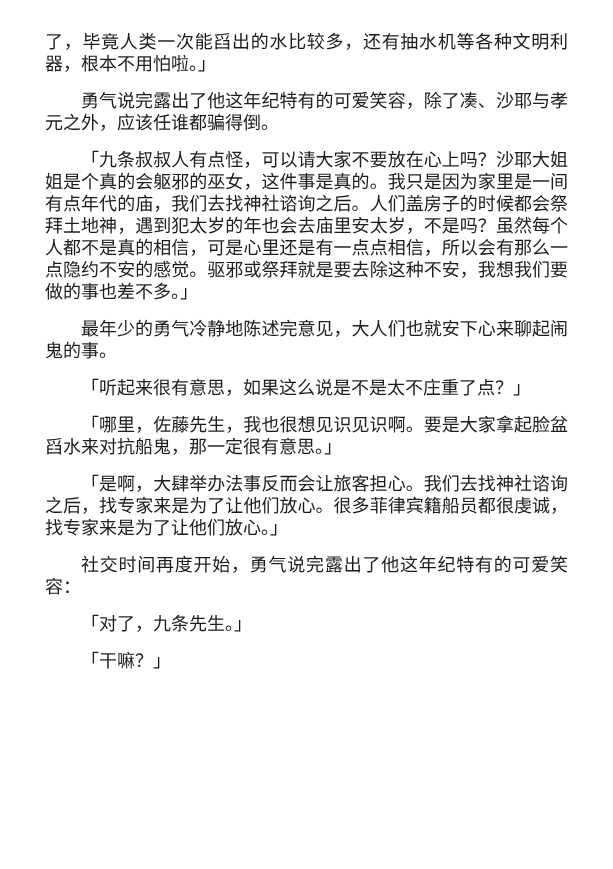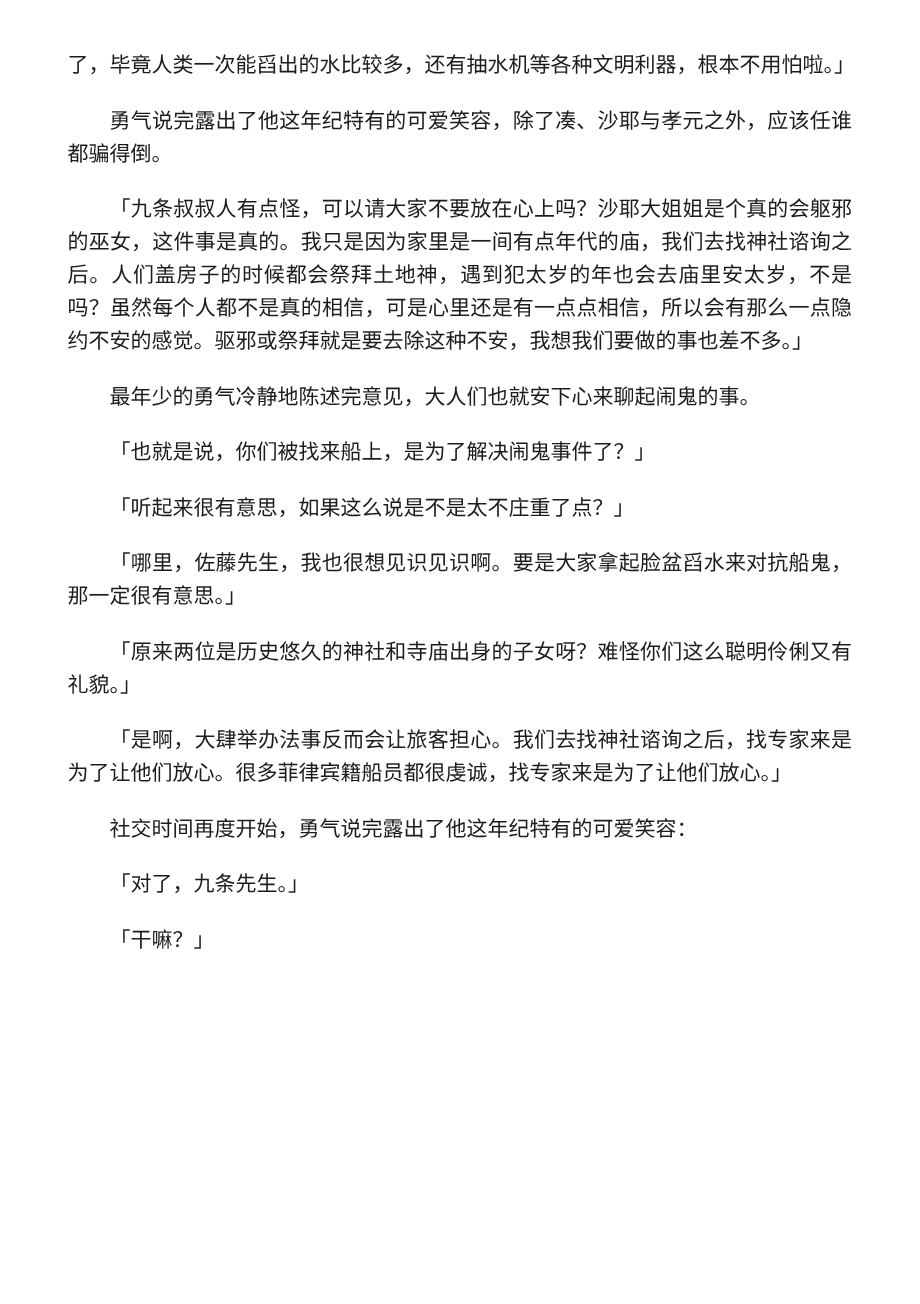--- a/index.html
+++ b/index.html
@@ -11,43 +11,41 @@
     position: relative;
     width: 613px;
     height: 869px;
     background: #ffffff;
     box-sizing: border-box;
     padding: 32px 45px 0 45px;
     overflow: hidden;
   }
   .page p {
     margin: 0 0 15px 0;
-    font-family: Liberation Sans, sans-serif;
-    font-size: 14px;
+    font-family: Liberation Mono, monospace;
+    font-size: 18px;
     line-height: 22px;
     color: #1c1c1c;
     text-align: justify;
     text-indent: 2em;
     word-break: normal;
     line-break: strict;
     -webkit-font-smoothing: antialiased;
   }
   .page p.continuation {
     text-indent: 0;
   }
 </style>
 </head>
 <body>
 
 <div class="page">
   <p class="continuation">了，毕竟人类一次能舀出的水比较多，还有抽水机等各种文明利器，根本不用怕啦。」</p>
   <p>勇气说完露出了他这年纪特有的可爱笑容，除了凑、沙耶与孝元之外，应该任谁都骗得倒。</p>
   <p>「九条叔叔人有点怪，可以请大家不要放在心上吗？沙耶大姐姐是个真的会躯邪的巫女，这件事是真的。我只是因为家里是一间有点年代的庙，我们去找神社谘询之后。人们盖房子的时候都会祭拜土地神，遇到犯太岁的年也会去庙里安太岁，不是吗？虽然每个人都不是真的相信，可是心里还是有一点点相信，所以会有那么一点隐约不安的感觉。驱邪或祭拜就是要去除这种不安，我想我们要做的事也差不多。」</p>
   <p>最年少的勇气冷静地陈述完意见，大人们也就安下心来聊起闹鬼的事。</p>
-  <p>「也就是说，你们被找来船上，是为了解决闹鬼事件了？」</p>
   <p>「听起来很有意思，如果这么说是不是太不庄重了点？」</p>
   <p>「哪里，佐藤先生，我也很想见识见识啊。要是大家拿起脸盆舀水来对抗船鬼，那一定很有意思。」</p>
-  <p>「原来两位是历史悠久的神社和寺庙出身的子女呀？难怪你们这么聪明伶俐又有礼貌。」</p>
   <p>「是啊，大肆举办法事反而会让旅客担心。我们去找神社谘询之后，找专家来是为了让他们放心。很多菲律宾籍船员都很虔诚，找专家来是为了让他们放心。」</p>
   <p>社交时间再度开始，勇气说完露出了他这年纪特有的可爱笑容：</p>
   <p>「对了，九条先生。」</p>
   <p>「干嘛？」</p>
 </div>
 
 </body></html>

